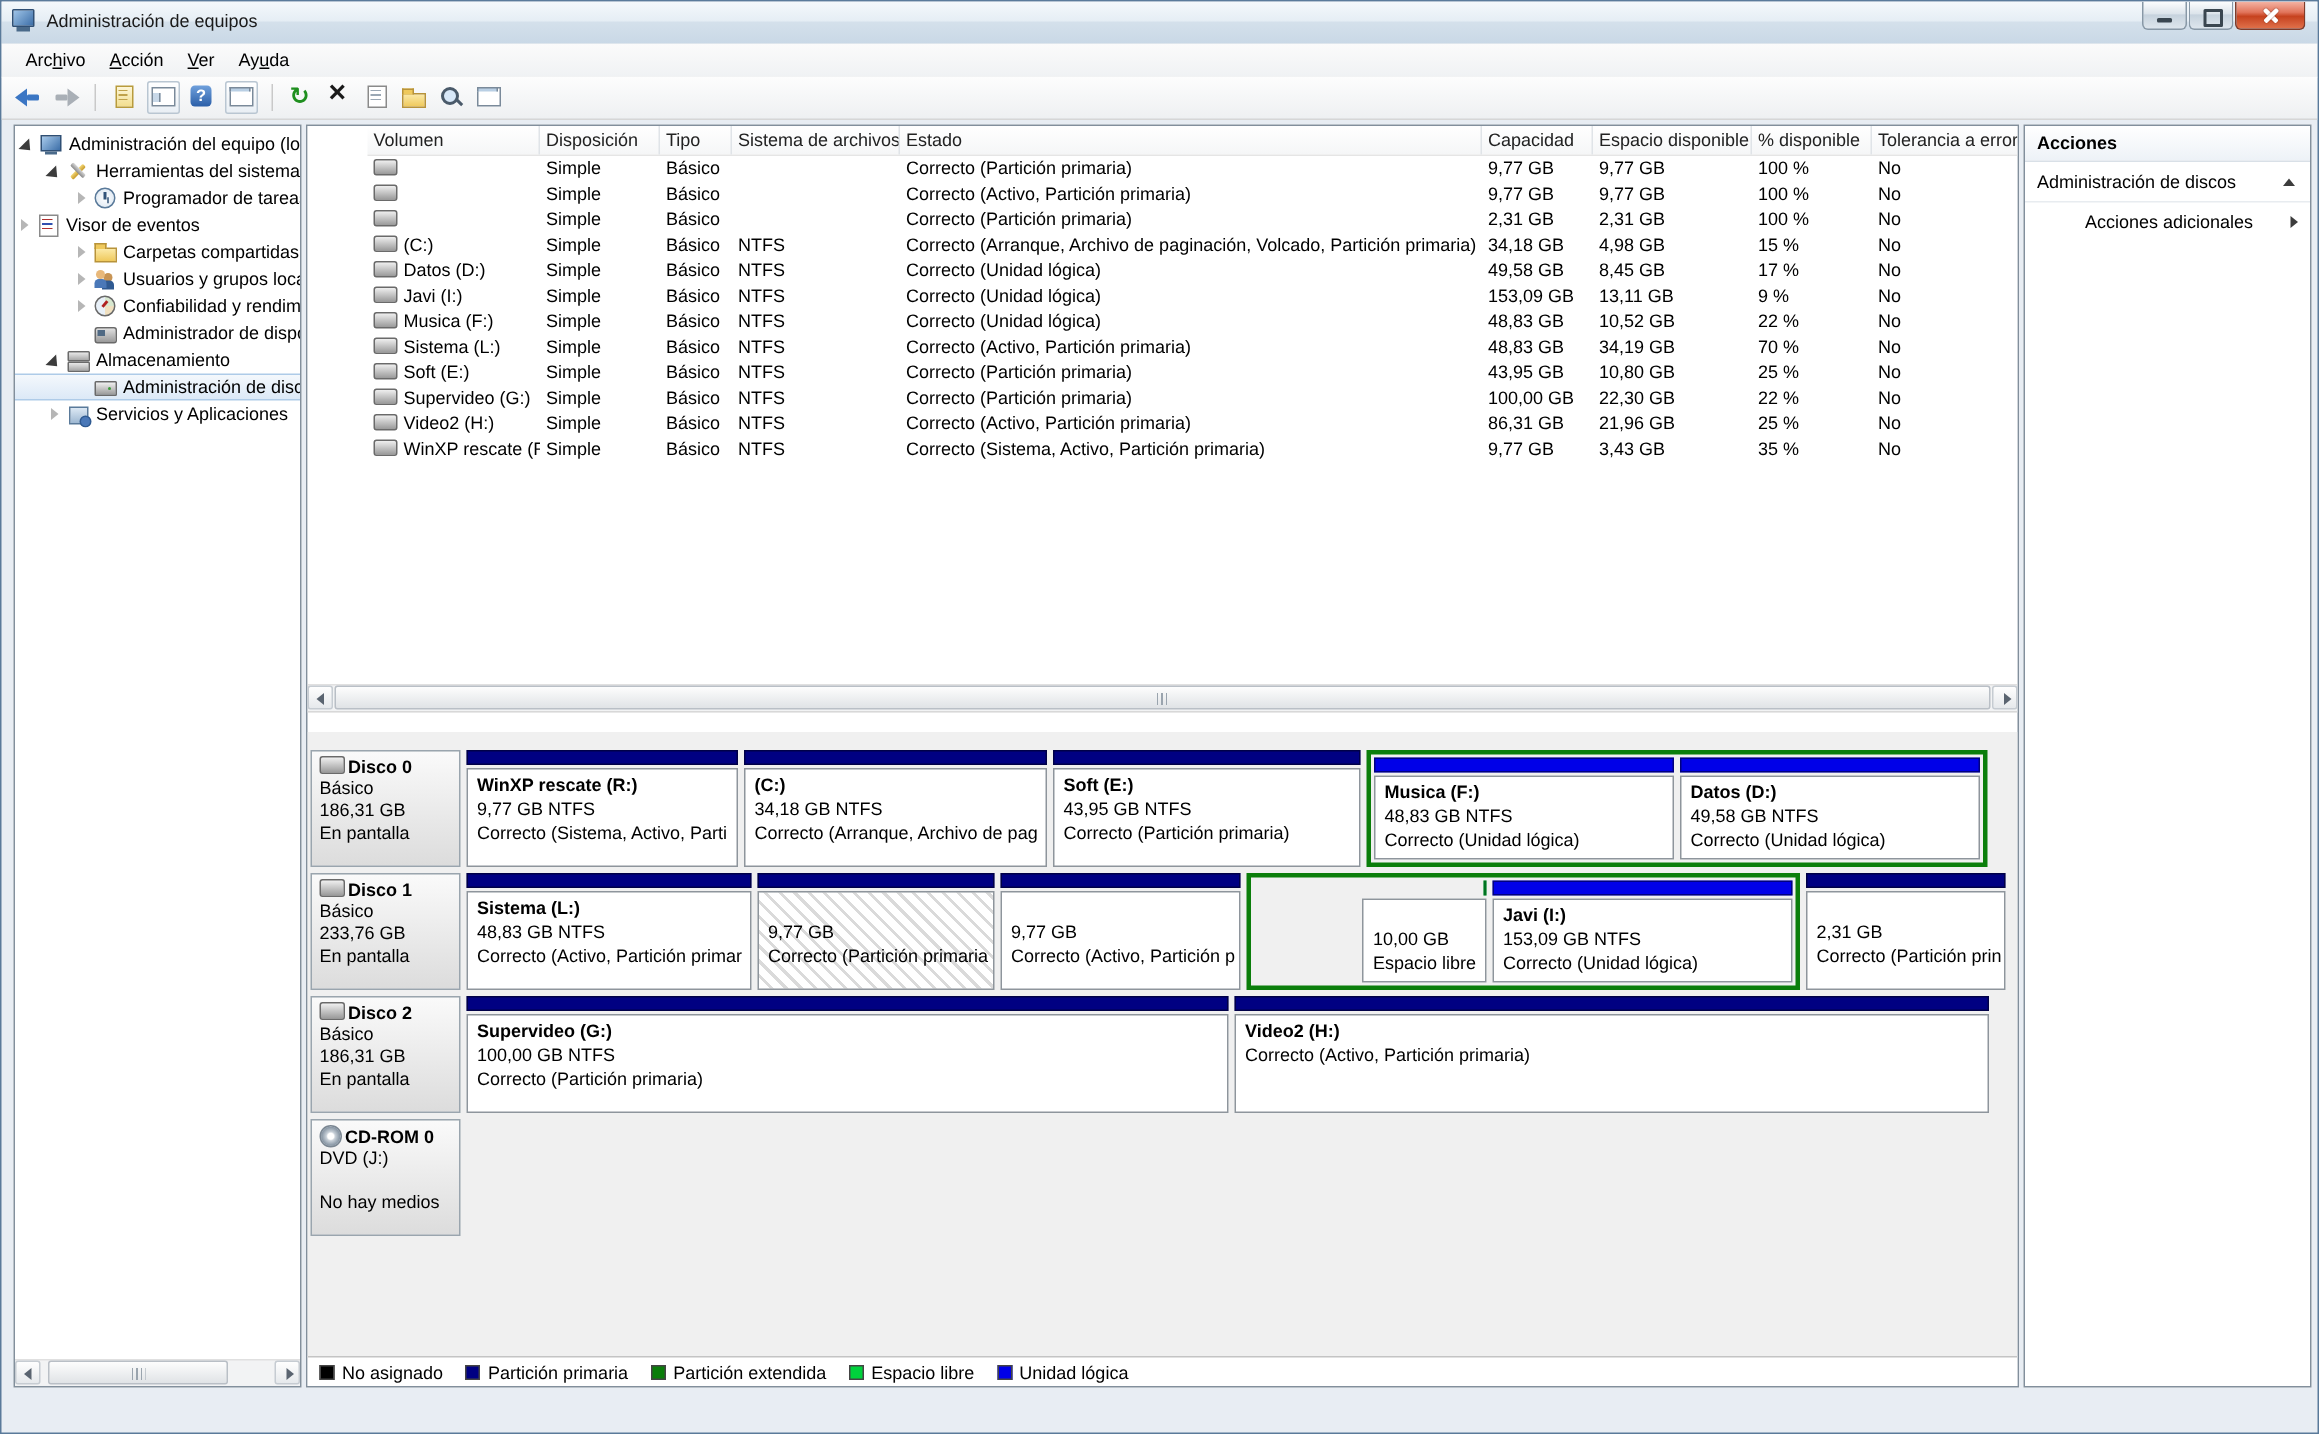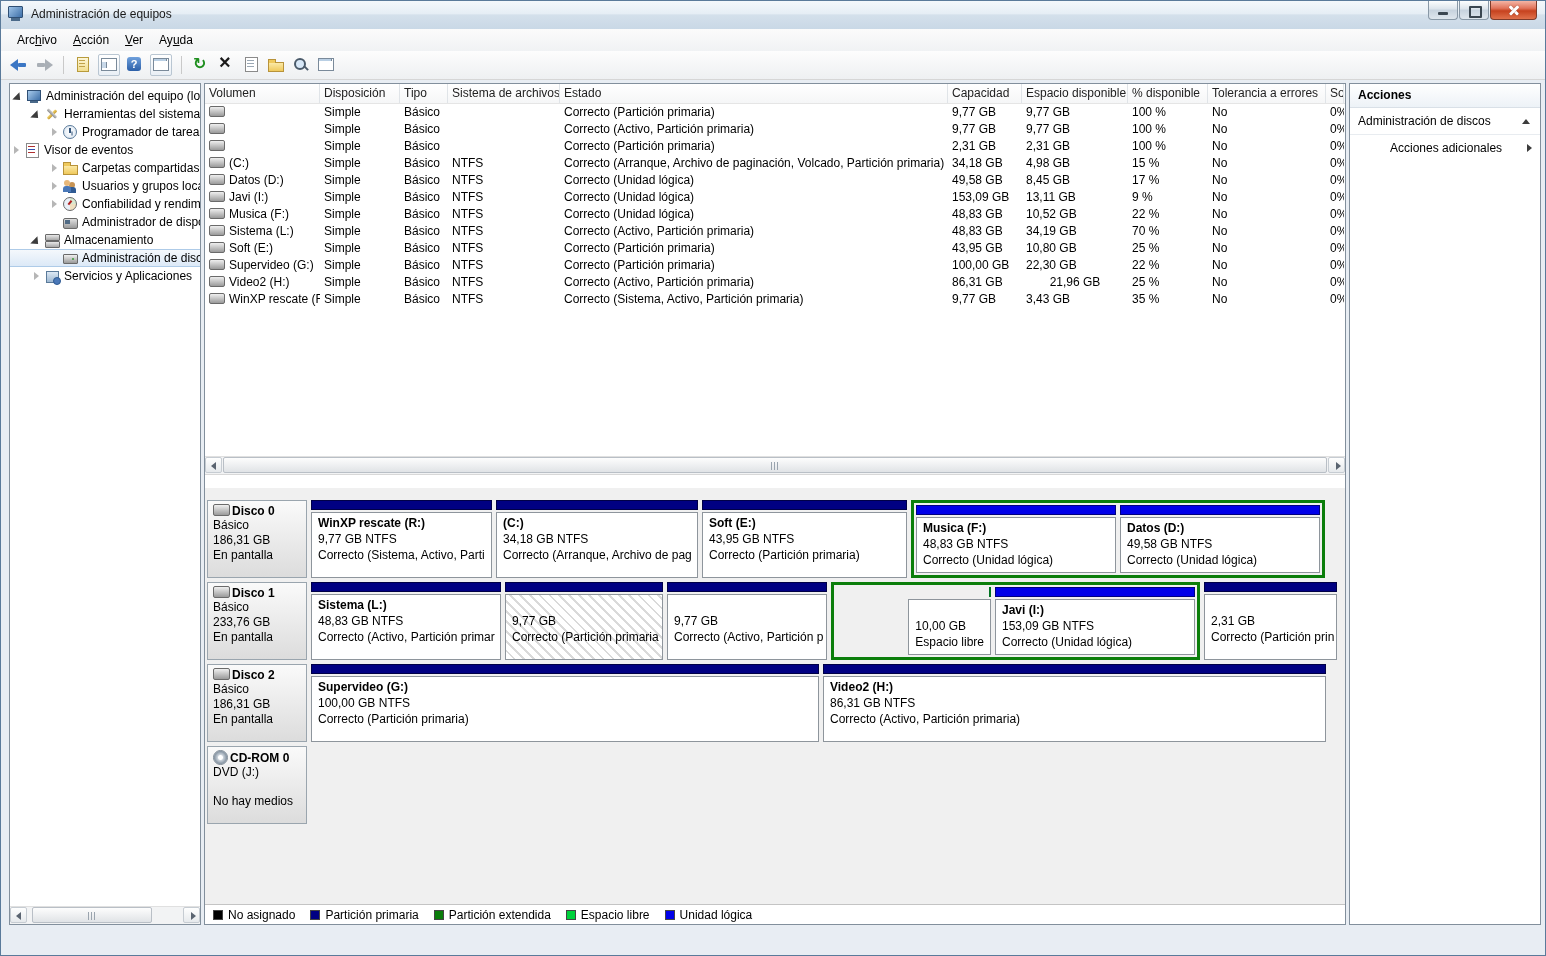--- a/index.html
+++ b/index.html
@@ -88,21 +88,21 @@
   .t-device::before{content:"";position:absolute;left:1px;top:4px;width:13px;height:9px;background:linear-gradient(#E0E0E0,#9A9A9A);border:1px solid #6A6A6A;border-radius:2px;}
   .t-device::after{content:"";position:absolute;left:3px;top:6px;width:5px;height:4px;background:#506A84;}
   .t-storage::before{content:"";position:absolute;left:1px;top:2px;width:13px;height:5px;background:linear-gradient(#E8E8E8,#A8A8A8);border:1px solid #6A6A6A;border-radius:1px;}
   .t-storage::after{content:"";position:absolute;left:1px;top:9px;width:13px;height:5px;background:linear-gradient(#E8E8E8,#A8A8A8);border:1px solid #6A6A6A;border-radius:1px;}
   .t-disk::before{content:"";position:absolute;left:1px;top:4px;width:13px;height:8px;background:linear-gradient(#F0F0F0,#9A9A9A);border:1px solid #6A6A6A;border-radius:1px;}
   .t-disk::after{content:"";position:absolute;left:10px;top:8px;width:2px;height:2px;background:#3A9A3A;border-radius:50%;}
   .t-services::before{content:"";position:absolute;left:2px;top:3px;width:11px;height:10px;background:linear-gradient(#DCE8F4,#9EB8D2);border:1px solid #5A7A9A;}
   .t-services::after{content:"";position:absolute;left:9px;top:9px;width:6px;height:6px;border-radius:50%;background:#4A78B8;border:1px solid #2F5A92;}
 
   
-  .vol-list{position:absolute;left:0;top:0;right:0;height:372px;overflow:hidden;background:#FFF;}
+  .vol-list{position:absolute;left:0;top:0;right:0;height:372px;overflow:hidden;background:#FFF;padding-left:40px;}
   .vhead{display:flex;height:19px;border-bottom:1px solid #E5E5E5;background:linear-gradient(#FFFFFF,#F5F6F7);}
   .vhead .col{box-sizing:border-box;padding:2px 4px;border-right:1px solid #E0E4E8;white-space:nowrap;overflow:hidden;color:#222;}
   .vrow{display:flex;height:17px;line-height:17px;}
   .vrow .cell{box-sizing:border-box;padding:0 4px;white-space:nowrap;overflow:hidden;}
   .vol-ico{display:inline-block;width:14px;height:9px;margin-right:4px;border:1px solid #6A6A6A;border-radius:2px;background:linear-gradient(#EFEFEF,#9A9A9A);vertical-align:-1px;}
 
   
   .hscroll{position:relative;background:#F2F3F4;height:17px;}
   .center-hscroll{position:absolute;left:0;top:372px;right:0;border-top:1px solid #E0E0E0;border-bottom:1px solid #D8D8D8;}
   .tree-hscroll{position:absolute;left:0;bottom:0;right:0;border-top:1px solid #E0E0E0;}
@@ -391,21 +391,21 @@
             <div class="cell" style="width: 118px; flex: 0 0 118px;">No</div>
             <div class="cell" style="width: 18px; flex: 0 0 18px;">0%</div>
           </div>
           <div class="vrow">
             <div class="cell" style="width: 115px; flex: 0 0 115px;"><span class="vol-ico"></span><span>Video2 (H:)</span></div>
             <div class="cell" style="width: 80px; flex: 0 0 80px;">Simple</div>
             <div class="cell" style="width: 48px; flex: 0 0 48px;">Básico</div>
             <div class="cell" style="width: 112px; flex: 0 0 112px;">NTFS</div>
             <div class="cell" style="width: 388px; flex: 0 0 388px;">Correcto (Activo, Partición primaria)</div>
             <div class="cell" style="width: 74px; flex: 0 0 74px;">86,31 GB</div>
-            <div class="cell" style="width: 106px; flex: 0 0 106px; text-align: center;">21,96 GB</div>
+            <div class="cell" style="width: 106px; flex: 0 0 106px;">21,96 GB</div>
             <div class="cell" style="width: 80px; flex: 0 0 80px;">25 %</div>
             <div class="cell" style="width: 118px; flex: 0 0 118px;">No</div>
             <div class="cell" style="width: 18px; flex: 0 0 18px;">0%</div>
           </div>
           <div class="vrow">
             <div class="cell" style="width: 115px; flex: 0 0 115px;"><span class="vol-ico"></span><span>WinXP rescate (R:)</span></div>
             <div class="cell" style="width: 80px; flex: 0 0 80px;">Simple</div>
             <div class="cell" style="width: 48px; flex: 0 0 48px;">Básico</div>
             <div class="cell" style="width: 112px; flex: 0 0 112px;">NTFS</div>
             <div class="cell" style="width: 388px; flex: 0 0 388px;">Correcto (Sistema, Activo, Partición primaria)</div>
@@ -550,21 +550,20 @@
               <div class="seg-body">
                 <div class="seg-line seg-name">Supervideo  (G:)</div>
                 <div class="seg-line">100,00 GB NTFS</div>
                 <div class="seg-line">Correcto (Partición primaria)</div>
               </div>
             </div>
             <div class="seg" style="width: 503px; flex: 0 0 503px;">
               <div class="seg-strip" style="background: rgb(0, 0, 130);"></div>
               <div class="seg-body">
                 <div class="seg-line seg-name">Video2  (H:)</div>
-                <div class="seg-line">86,31 GB NTFS</div>
                 <div class="seg-line">Correcto (Activo, Partición primaria)</div>
               </div>
             </div>
           </div>
         </div>
         <div class="disk-row" style="top: 258px;">
           <div class="info-box">
             <div class="info-name"><span class="di-cd"></span><span>CD-ROM 0</span></div>
             <div class="info-line">DVD (J:)</div>
             <div class="info-line"></div>

